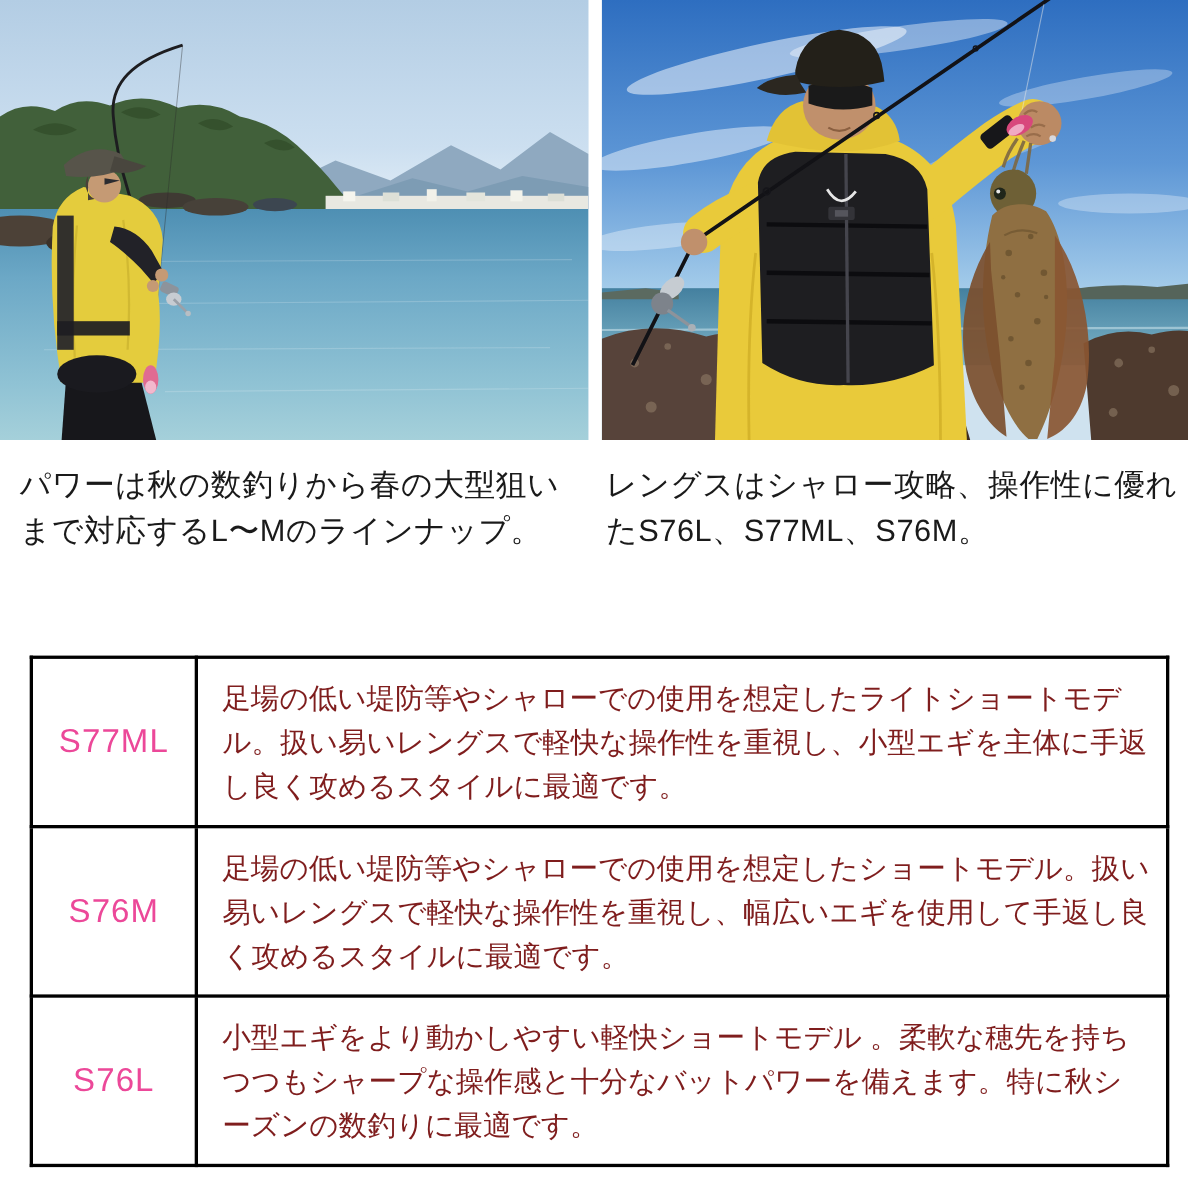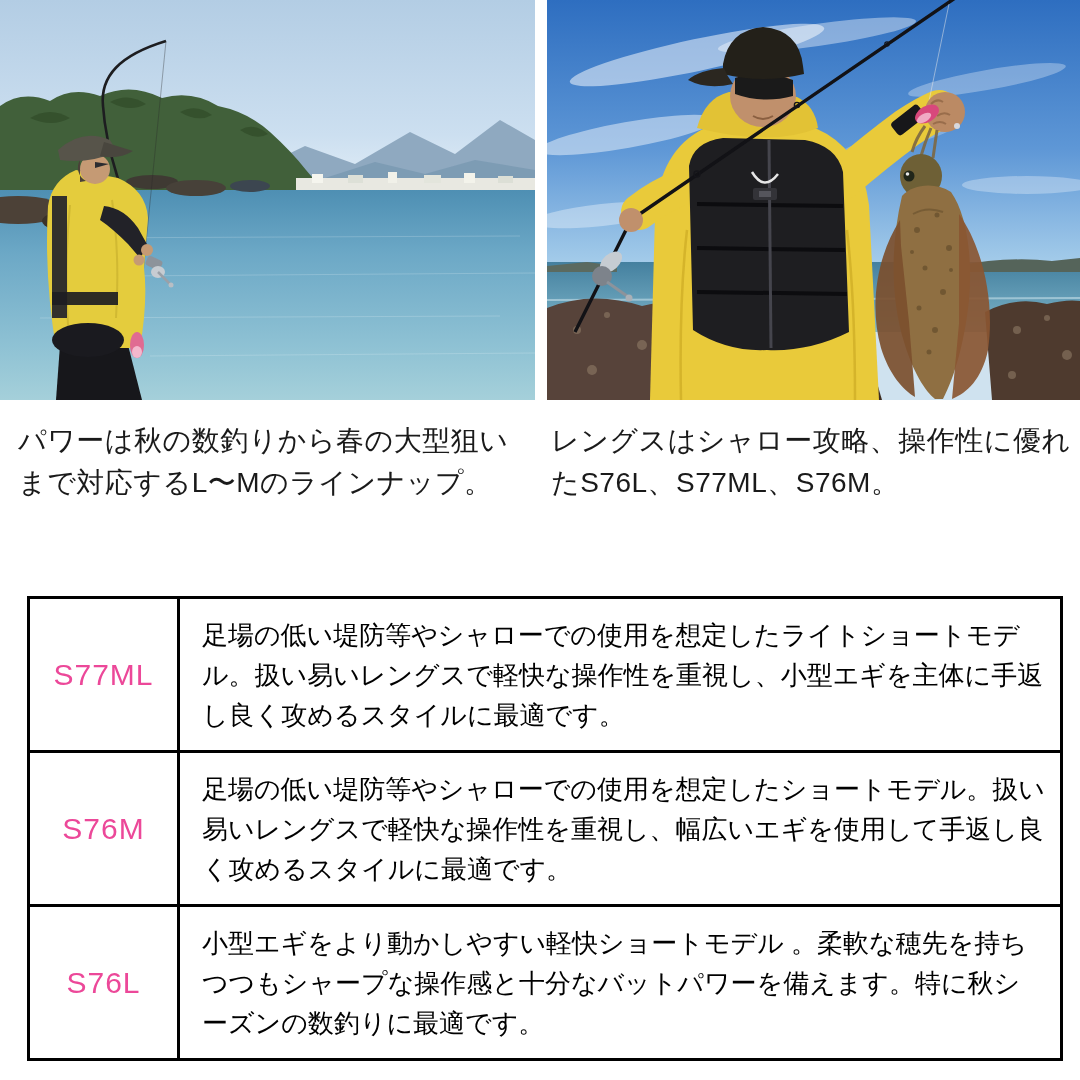--- a/index.html
+++ b/index.html
@@ -25,21 +25,21 @@
     position:absolute;left:27px;top:596px;width:1036px;height:463px;
     border-collapse:collapse;table-layout:fixed;
   }
   .spec-table td{border:3px solid var(--table-border,#000000);vertical-align:middle;}
   .spec-table col.col-model{width:150px;}
   .spec-table tr{height:154px;}
   .spec-table td.model{
     text-align:center;font-size:30px;letter-spacing:1px;color:#ec4899;
   }
   .spec-table td.desc{
-    font-size:26px;line-height:40px;color:#000000;
+    font-size:26px;line-height:40px;color:#7f1d1d;
     padding:10px 14px 10px 22px;
   }
 </style>
 </head>
 <body>
 
 <div class="canvas">
 
   <div class="photo-row">
 

